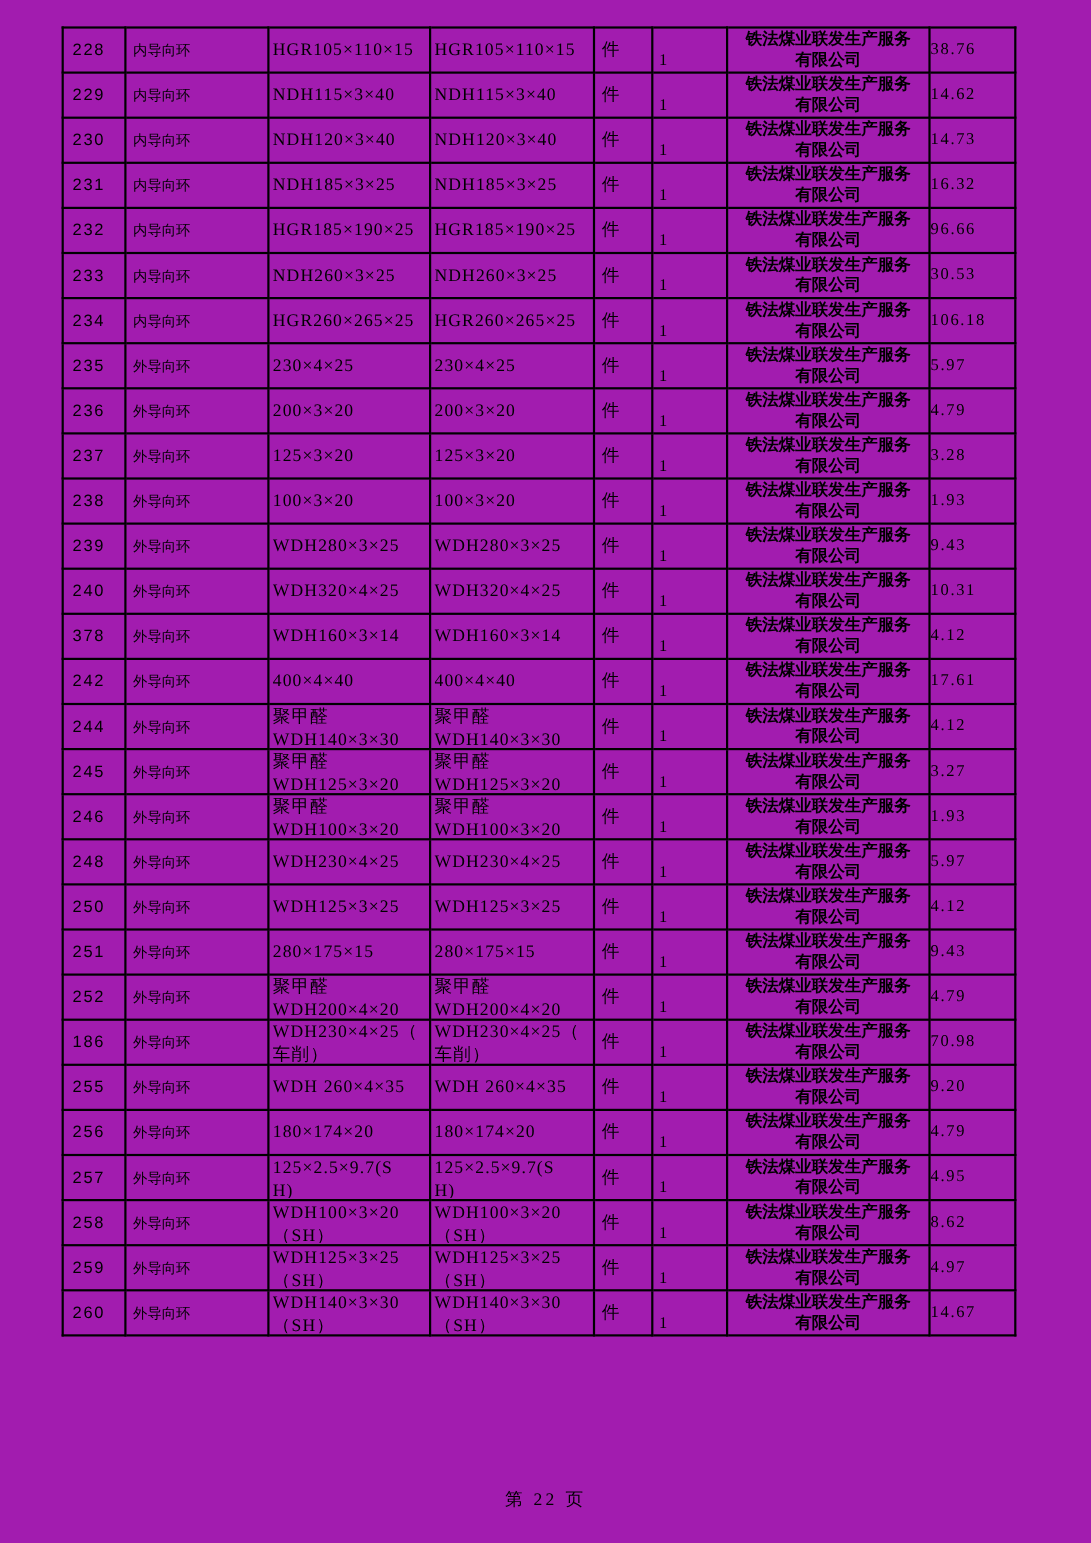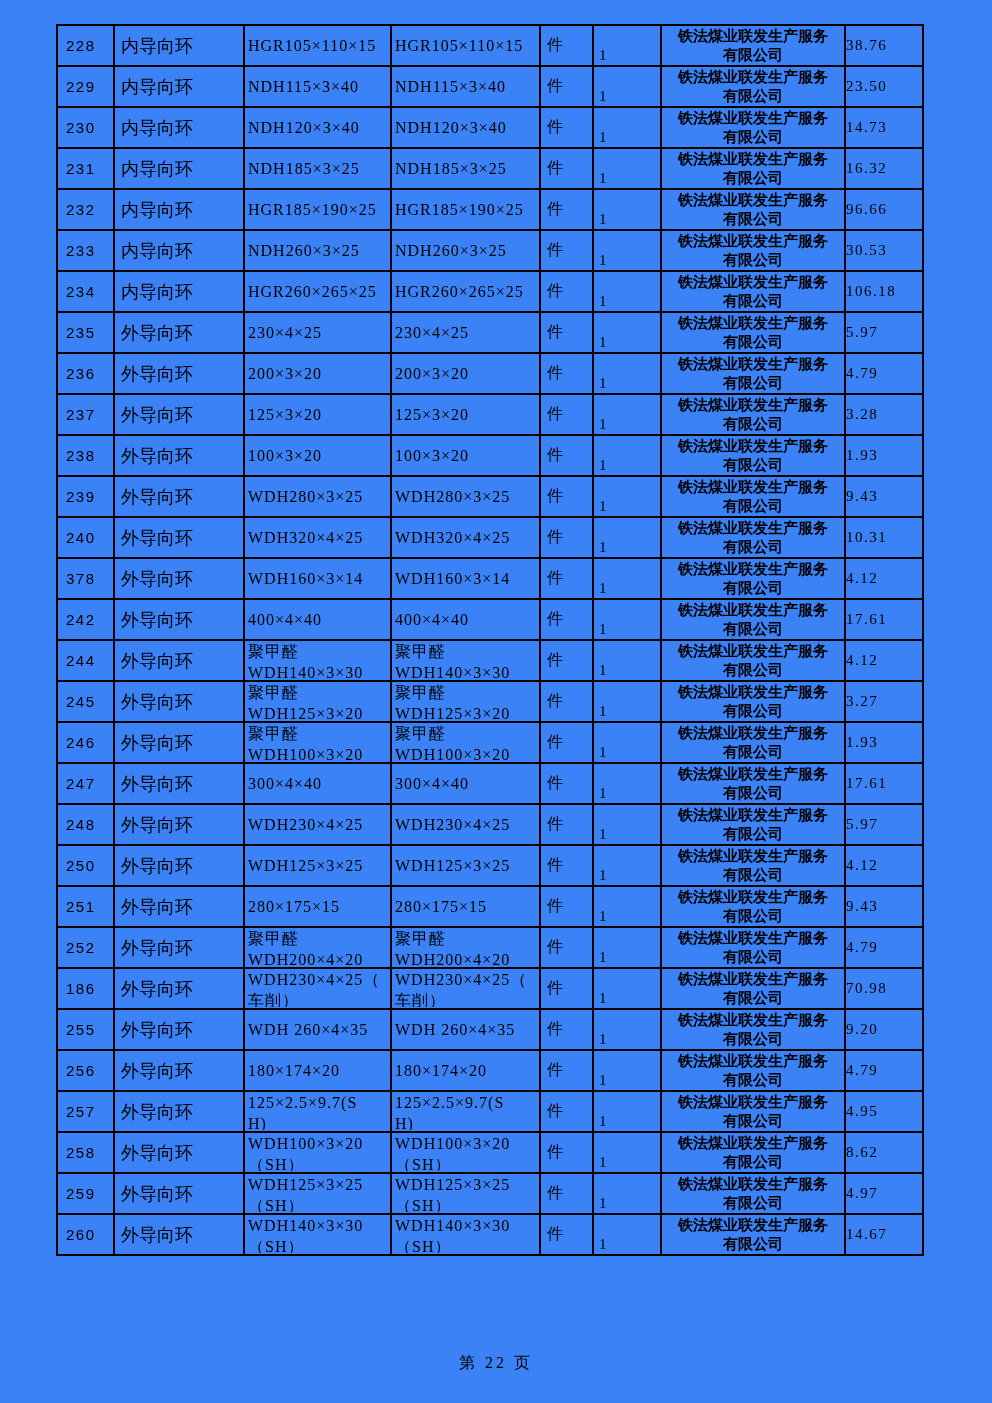--- a/index.html
+++ b/index.html
@@ -1,30 +1,30 @@
 <!DOCTYPE html>
 <html><head>
 <meta charset="utf-8">
 <style>
   html, body { margin:0; padding:0; }
   body {
     width:992px; height:1403px; position:relative; background:#ffffff;
     font-family:"Liberation Serif","DejaVu Serif",serif; color:#000;
   }
-  .page { position:absolute; inset:0; background:#3b82f6; }
+  .page { position:absolute; inset:0; background:#a21caf; }
   table.parts {
     position:absolute; left:56px; top:24px;
     border-collapse:collapse; table-layout:fixed; width:866px;
   }
   td {
     border:2px solid #000; padding:0; height:38px;
     overflow:hidden; vertical-align:middle;
   }
   .c-no   { font-size:15px; padding-left:8px; letter-spacing:1.5px; font-family:"Liberation Sans","DejaVu Sans",sans-serif; }
-  .c-name { font-size:18px; padding-left:6px; }
+  .c-name { font-size:13px; padding-left:6px; }
   .c-spec { font-size:16px; padding-left:3px; vertical-align:top; }
   .specbox { height:38px; overflow:hidden; display:flex; flex-direction:column; justify-content:center; }
   .specbox.multi { justify-content:flex-start; }
   .spec-line { line-height:21px; white-space:nowrap; letter-spacing:1px; }
   .c-unit { font-size:16px; padding-left:6px; }
   .c-qty  { font-size:15px; vertical-align:bottom; padding-left:5px; padding-bottom:1px; }
   .c-supplier { font-size:15px; text-align:center; }
   .supbox { overflow:hidden;font-weight:bold; }
   .sup-line { line-height:19px; white-space:nowrap; }
   .c-price { font-size:15px; text-align:left; letter-spacing:1.5px; }
@@ -87,21 +87,21 @@
             </div>
           </td>
     <td class="c-unit">件</td>
     <td class="c-qty">1</td>
     <td class="c-supplier">
             <div class="supbox multi">
               <div class="sup-line">铁法煤业联发生产服务</div>
               <div class="sup-line">有限公司</div>
             </div>
           </td>
-    <td class="c-price">23.50</td>
+    <td class="c-price">14.62</td>
   </tr>
 
   <tr>
     <td class="c-no">230</td>
     <td class="c-name">内导向环</td>
     <td class="c-spec">
             <div class="specbox">
               <div class="spec-line">NDH120×3×40</div>
             </div>
           </td>
@@ -481,43 +481,20 @@
     <td class="c-qty">1</td>
     <td class="c-supplier">
             <div class="supbox multi">
               <div class="sup-line">铁法煤业联发生产服务</div>
               <div class="sup-line">有限公司</div>
             </div>
           </td>
     <td class="c-price">1.93</td>
   </tr>
 
-  <tr>
-    <td class="c-no">247</td>
-    <td class="c-name">外导向环</td>
-    <td class="c-spec">
-            <div class="specbox">
-              <div class="spec-line">300×4×40</div>
-            </div>
-          </td>
-    <td class="c-spec">
-            <div class="specbox">
-              <div class="spec-line">300×4×40</div>
-            </div>
-          </td>
-    <td class="c-unit">件</td>
-    <td class="c-qty">1</td>
-    <td class="c-supplier">
-            <div class="supbox multi">
-              <div class="sup-line">铁法煤业联发生产服务</div>
-              <div class="sup-line">有限公司</div>
-            </div>
-          </td>
-    <td class="c-price">17.61</td>
-  </tr>
 
   <tr>
     <td class="c-no">248</td>
     <td class="c-name">外导向环</td>
     <td class="c-spec">
             <div class="specbox">
               <div class="spec-line">WDH230×4×25</div>
             </div>
           </td>
     <td class="c-spec">

